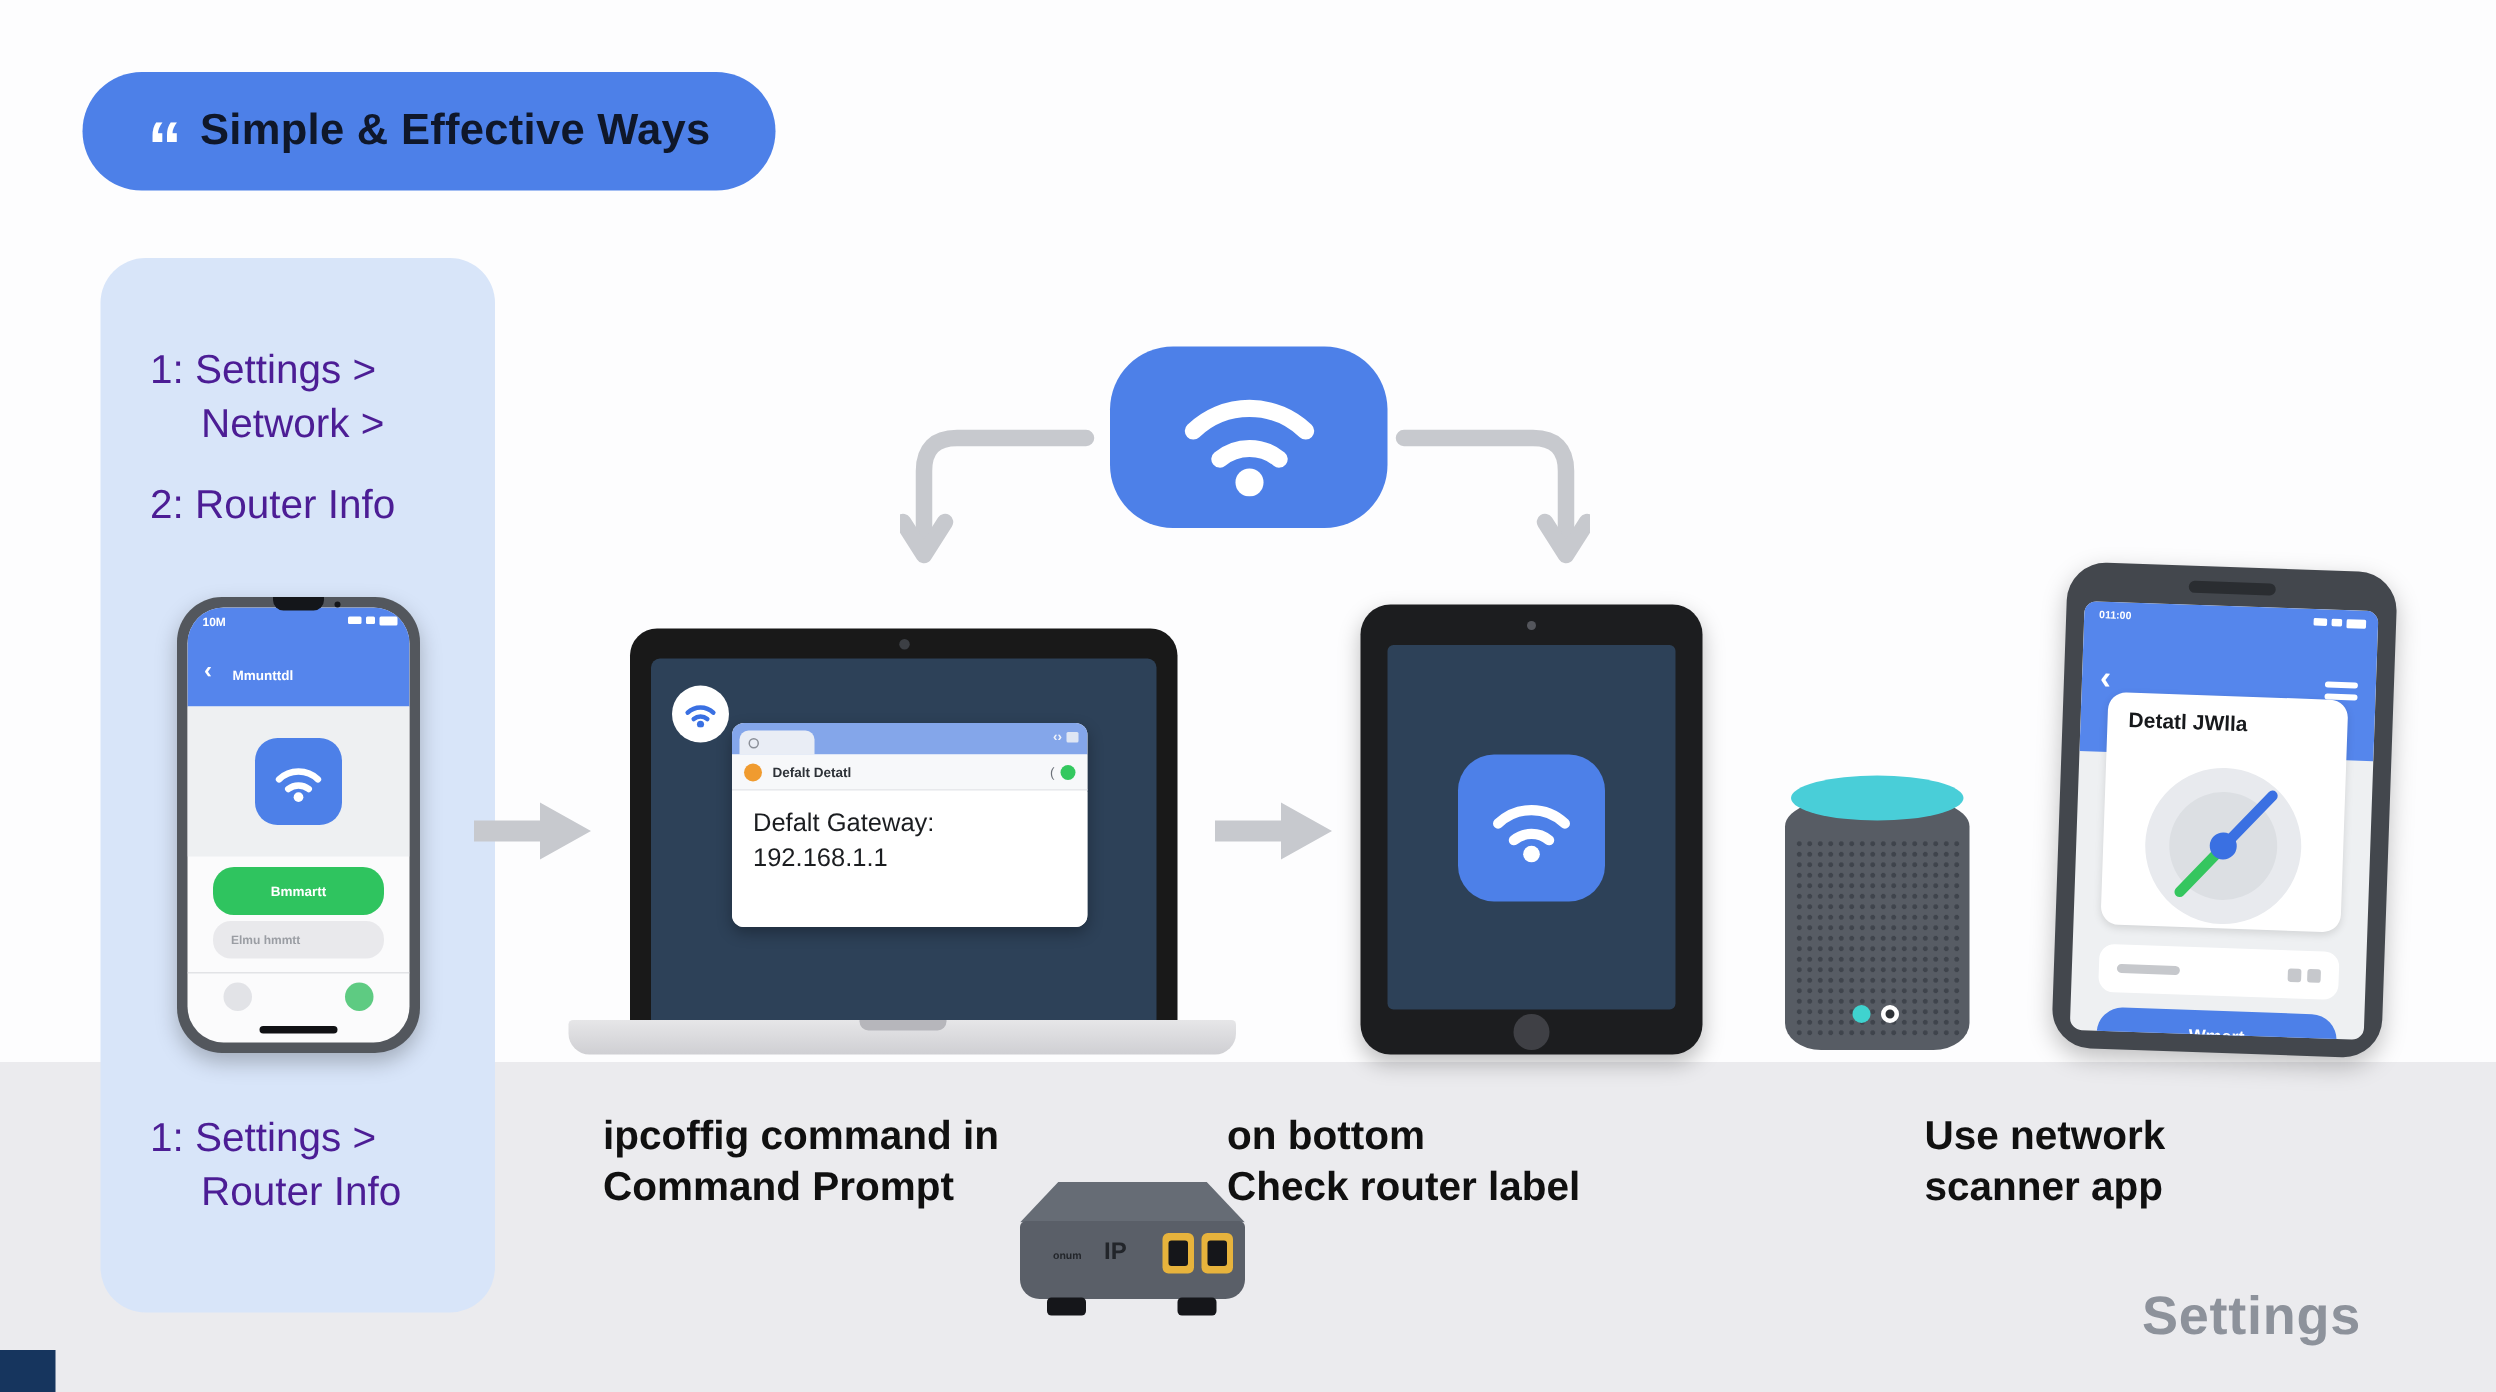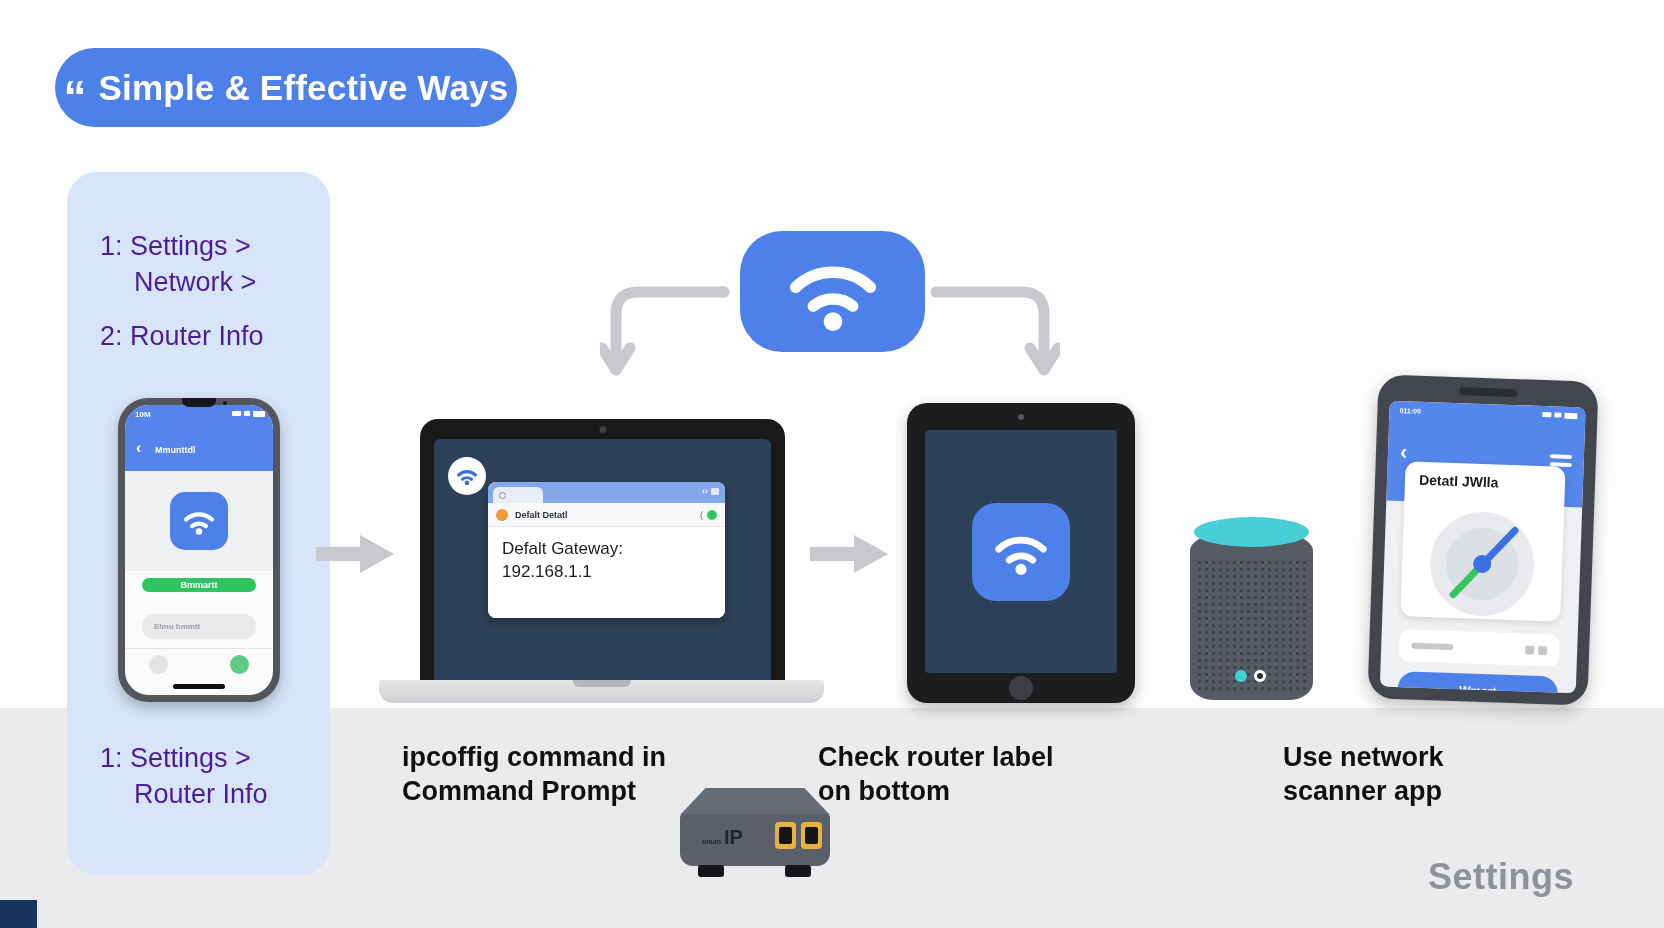--- a/index.html
+++ b/index.html
@@ -9,21 +9,21 @@
   .abs { position:absolute; }
 
   
   .band { left:0; top:708px; width:1664px; height:220px; background:#ebebee; }
   .corner-sq { left:0; top:900px; width:37px; height:28px; background:#16355e; }
 
   
   .badge { left:55px; top:48px; width:462px; height:79px; background:#4d80e8;
     border-radius:40px; display:flex; align-items:center; justify-content:center; gap:12px; }
   .badge .q { color:#fff; font-size:46px; font-weight:bold; line-height:0; position:relative; top:9px; }
-  .badge .t { color:#ffffff; font-size:35px; font-weight:bold; letter-spacing:.2px; }
+  .badge .t { color:#0f172a; font-size:29px; font-weight:bold; letter-spacing:.2px; }
 
   .title { left:520px; top:122px; width:646px; text-align:center; font-size:62px;
     font-weight:bold; color:#0d0d0d; letter-spacing:-2px; -webkit-text-stroke:1.6px #0d0d0d; }
 
   
   .panel { left:67px; top:172px; width:263px; height:703px; background:#d8e5f9; border-radius:30px; }
   .step { color:#4c1d95; font-size:27px; font-weight:normal; line-height:36px; }
   .step .ind { padding-left:34px; }
 
   
@@ -35,21 +35,21 @@
   .phoneL .notch { position:absolute; left:50%; top:0; transform:translateX(-50%);
     width:34px; height:9px; background:#14161a; border-radius:0 0 7px 7px; }
   .phoneL .camdot { position:absolute; left:calc(50% + 24px); top:3px; width:4px; height:4px;
     border-radius:50%; background:#14161a; }
   .mini { color:#fff; font-size:8px; font-weight:bold; }
   .stat-r { position:absolute; right:8px; top:6px; display:flex; gap:3px; }
   .stat-r i { display:block; background:#fff; border-radius:1px; }
   .chev { color:#fff; font-weight:bold; }
   .phoneL .body { position:absolute; left:0; top:66px; right:0; height:100px; background:#eef0f2; }
   .appicon { background:#4d80e8; border-radius:15px; display:flex; align-items:center; justify-content:center; }
-  .btn-green { position:absolute; left:17px; right:17px; top:173px; height:14px;
+  .btn-green { position:absolute; left:17px; right:17px; top:173px; height:32px;
     background:#2fc45f; border-radius:14px; display:flex; align-items:center; justify-content:center;
     color:#fff; font-size:9px; font-weight:bold; }
   .inp-gray { position:absolute; left:17px; right:17px; top:209px; height:25px;
     background:#e9e9ec; border-radius:12px; display:flex; align-items:center;
     color:#9a9da3; font-size:8px; font-weight:bold; padding-left:12px; }
   .divider { position:absolute; left:0; right:0; top:243px; height:1px; background:#e2e3e6; }
   .dotL { position:absolute; left:24px; top:250px; width:19px; height:19px; border-radius:50%; background:#e2e3e7; }
   .dotR { position:absolute; right:24px; top:250px; width:19px; height:19px; border-radius:50%; background:#5ecb82; }
   .homebar { position:absolute; left:50%; transform:translateX(-50%); bottom:6px;
     width:52px; height:5px; background:#101114; border-radius:3px; }
@@ -146,21 +146,21 @@
   .caption { width:400px; text-align:left; font-size:27px; font-weight:bold; color:#101010; line-height:34px; }
 
   
   .router { left:680px; top:788px; width:150px; height:102px; }
   .r-top { position:absolute; left:0; top:0; width:150px; height:27px; background:#666c75;
     clip-path:polygon(17% 0, 83% 0, 100% 100%, 0 100%); }
   .r-body { position:absolute; left:0; top:26px; width:150px; height:52px; background:#5a5f68;
     border-radius:4px 4px 13px 13px; }
   .r-label { position:absolute; left:22px; top:38px; color:#22252a; font-weight:bold; }
   .r-label .sm { font-size:7px; margin-right:3px; }
-  .r-label .ip { font-size:20px; }
+  .r-label .ip { font-size:16px;margin-left:12px; }
   .port { position:absolute; top:34px; width:21px; height:27px; background:#e7b33c; border-radius:4px; }
   .port i { position:absolute; left:4px; top:5px; right:4px; bottom:5px; background:#15161a; border-radius:2px; display:block; }
   .foot { position:absolute; top:77px; width:26px; height:12px; background:#15161a; border-radius:3px; }
 
   .watermark { left:1428px; top:856px; font-size:36px; font-weight:bold; color:#8d929b; letter-spacing:.5px; }
 </style>
 </head>
 <body>
 
 <div class="canvas">
@@ -339,22 +339,22 @@
       </div>
       <div class="rbtn">Wmert</div>
     </div>
   </div>
 
   <div class="abs caption" style="left:402px; top:740px;">
     <div>ipcoffig command in</div>
     <div>Command Prompt</div>
   </div>
   <div class="abs caption" style="left:818px; top:740px;">
+    <div>on bottom</div>
     <div>Check router label</div>
-    <div>on bottom</div>
   </div>
   <div class="abs caption" style="left:1283px; top:740px;">
     <div>Use network</div>
     <div>scanner app</div>
   </div>
 
   <div class="abs router">
     <div class="r-top"></div>
     <div class="r-body">
       <span class="r-label" style="top:12px;">

